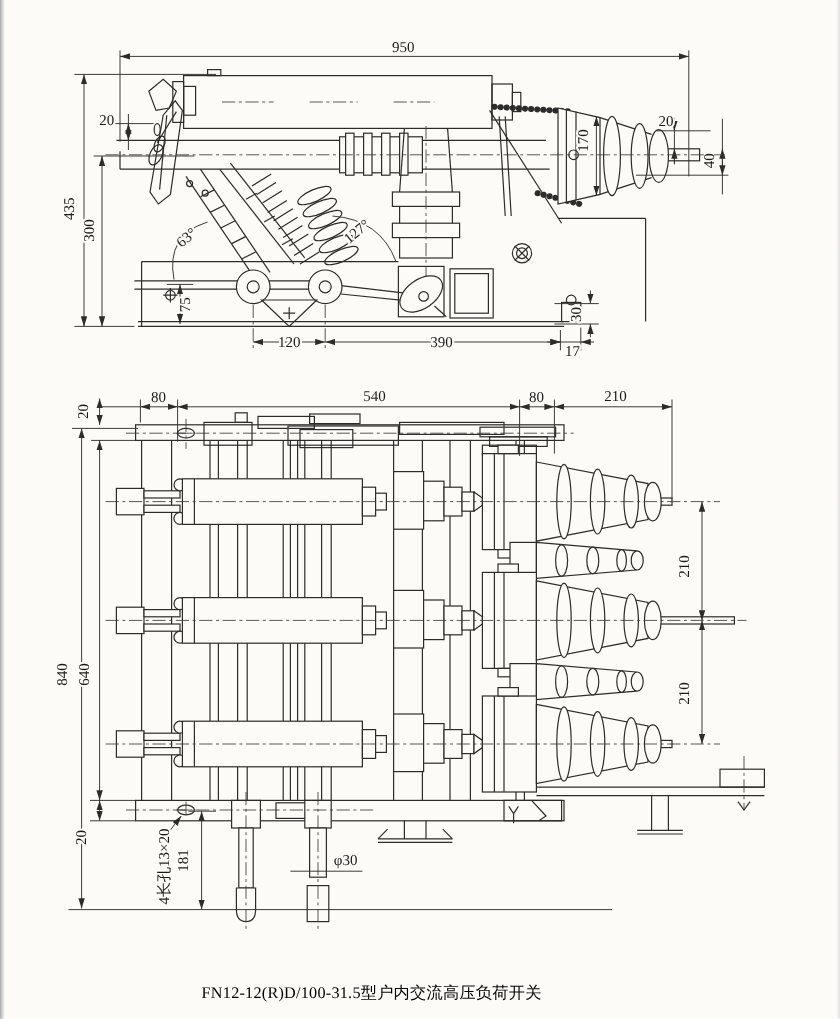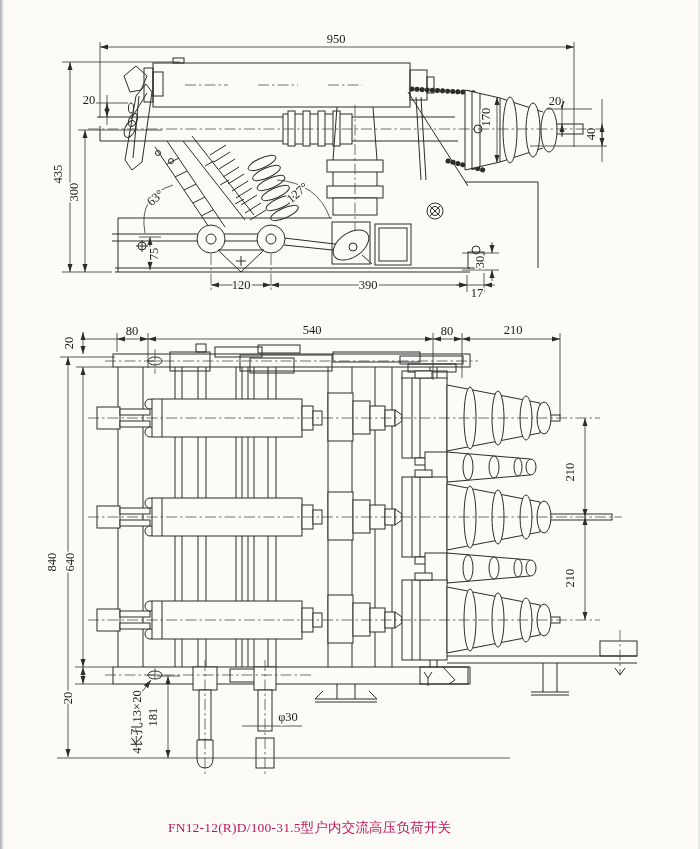--- a/index.html
+++ b/index.html
@@ -10,21 +10,21 @@
   .scan-edge-right{position:absolute;right:0;top:0;width:3px;height:100%;
        background:linear-gradient(to left,#c2c4c9,rgba(250,250,248,0));opacity:.5}
   svg{position:absolute;left:0;top:0;display:block}
   .s{stroke:#2e2c2a;stroke-width:1;fill:none}
   .sf{stroke:#2e2c2a;stroke-width:1;fill:#fcfbf8}
   .d{stroke:#34322f;stroke-width:.8;fill:none}
   .cl{stroke:#3a3836;stroke-width:.7;fill:none;stroke-dasharray:11 3 2.5 3}
   .bead{stroke:#2e2c2a;stroke-width:5;fill:none;stroke-dasharray:.1 5;stroke-linecap:round}
   text{font-family:"Liberation Serif",serif;font-size:12.5px;fill:#1c1b1a;
        paint-order:stroke;stroke:#fcfbf8;stroke-width:3.5px;stroke-linejoin:round}
-  .caption{position:absolute;left:168px;top:819px;font-size:13.5px;color:#be185d;
+  .caption{position:absolute;left:168px;top:819px;font-size:13.5px;color:#000000;
        letter-spacing:.2px;white-space:nowrap}
 </style>
 </head>
 <body>
 
 <div class="scan-edge-left"></div>
 <div class="scan-edge-right"></div>
 
 <svg width="700" height="849" viewBox="0 0 700 849">
   <defs>

